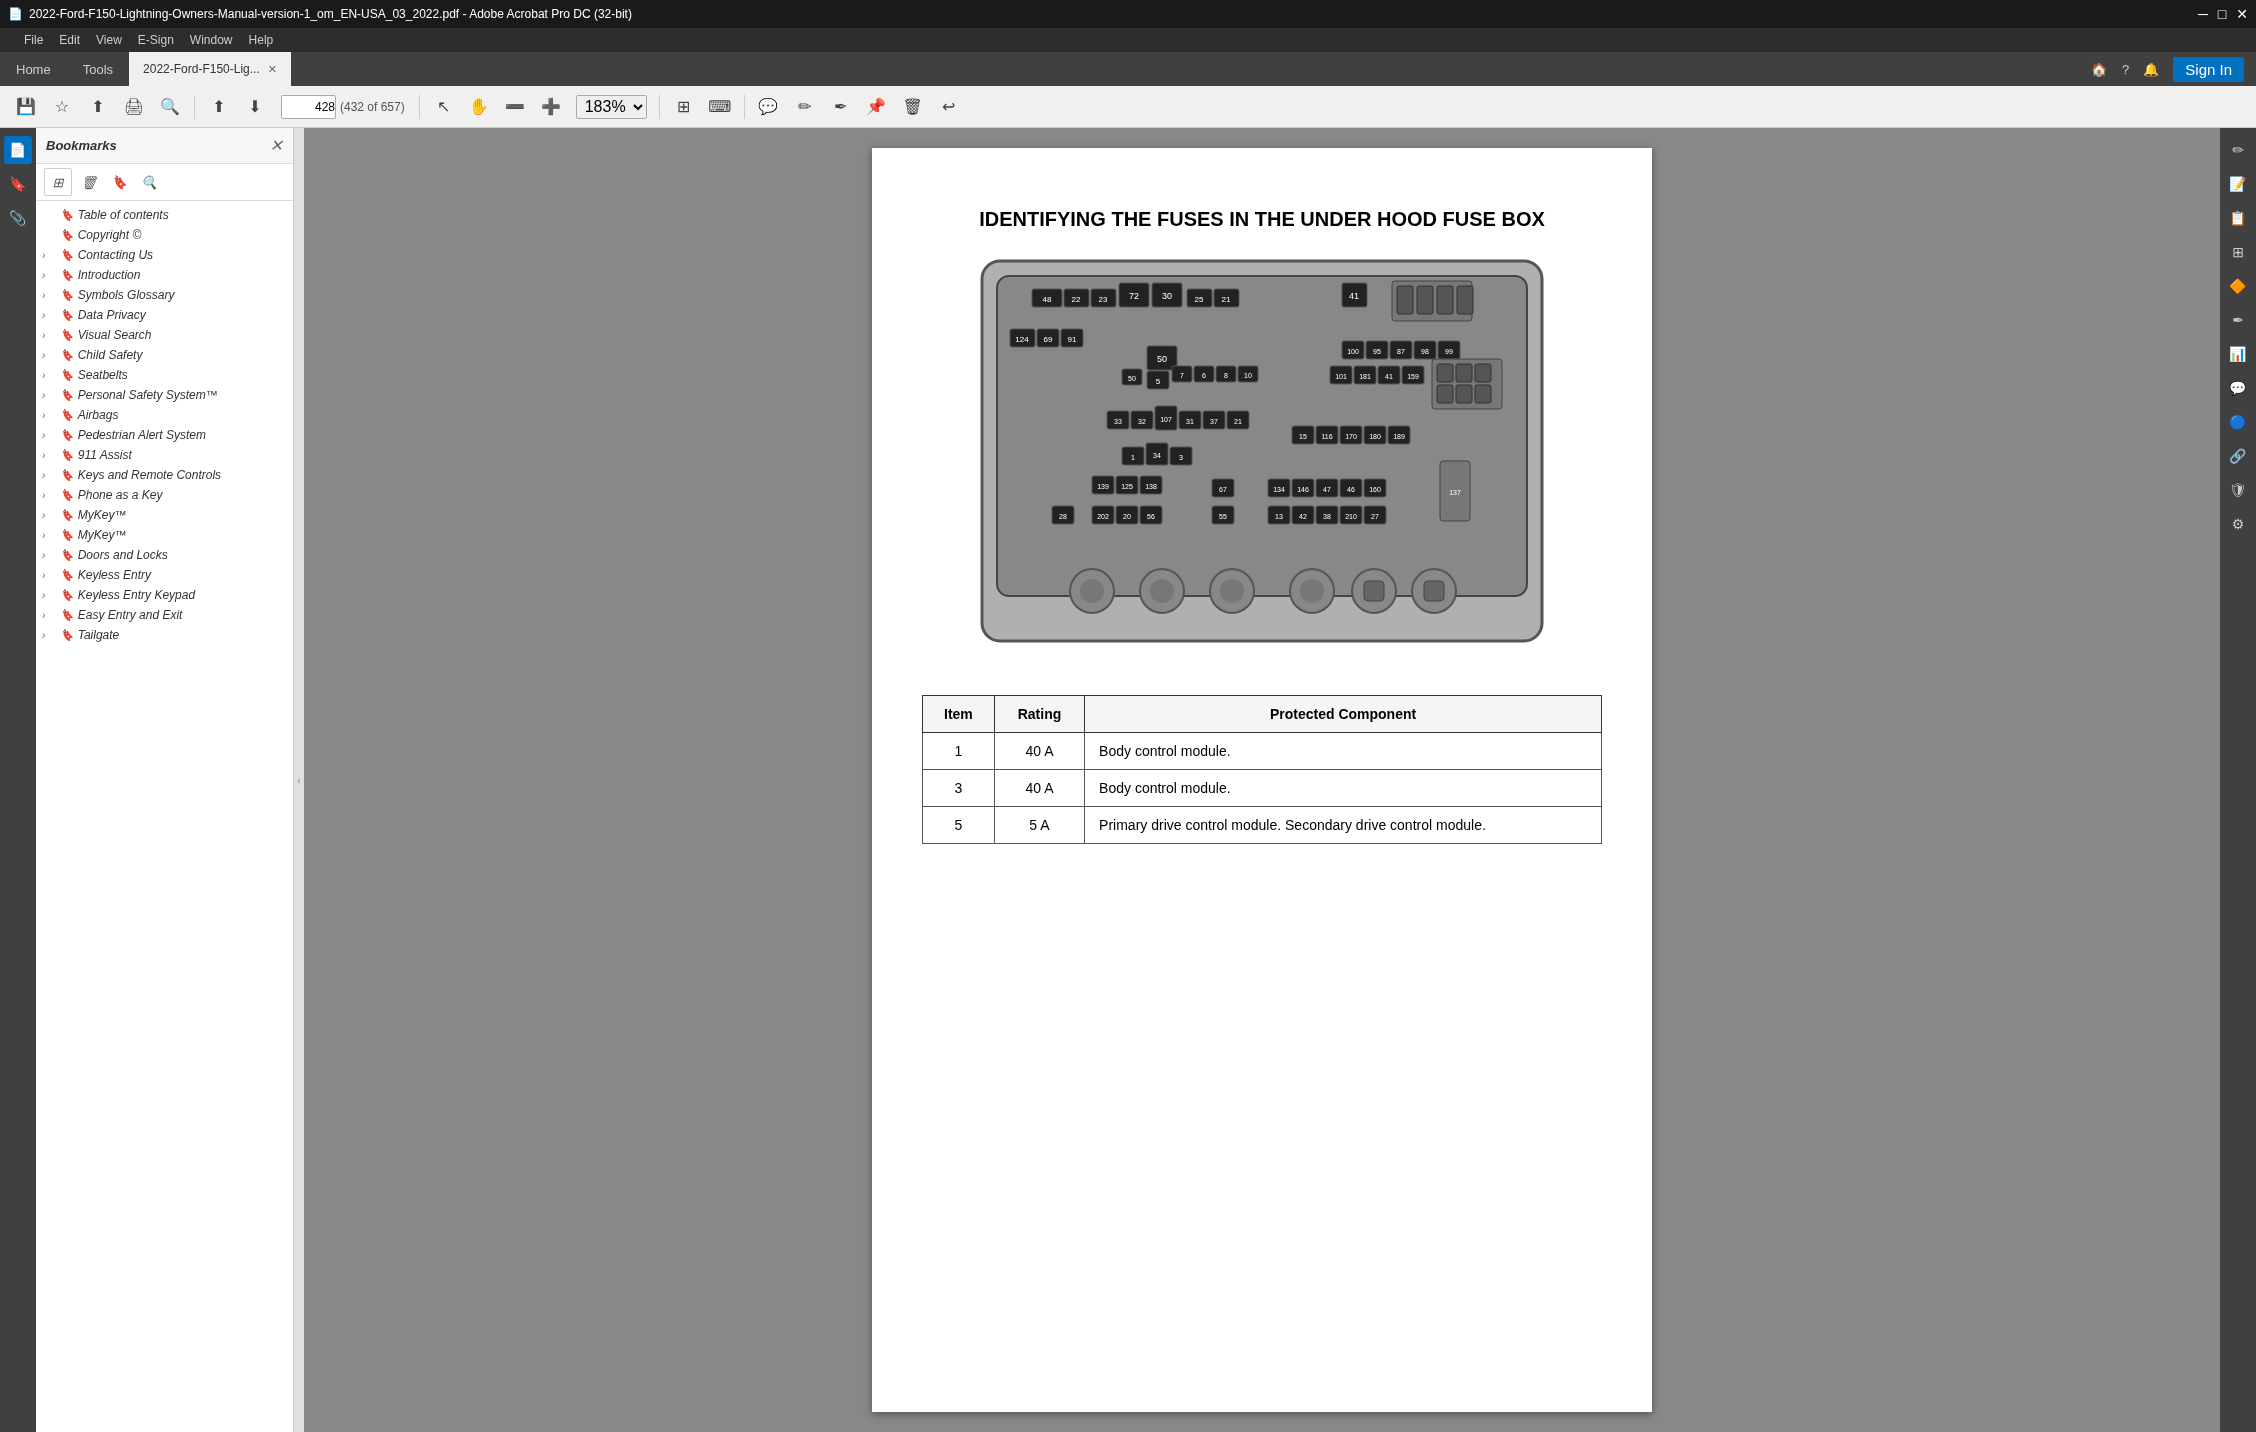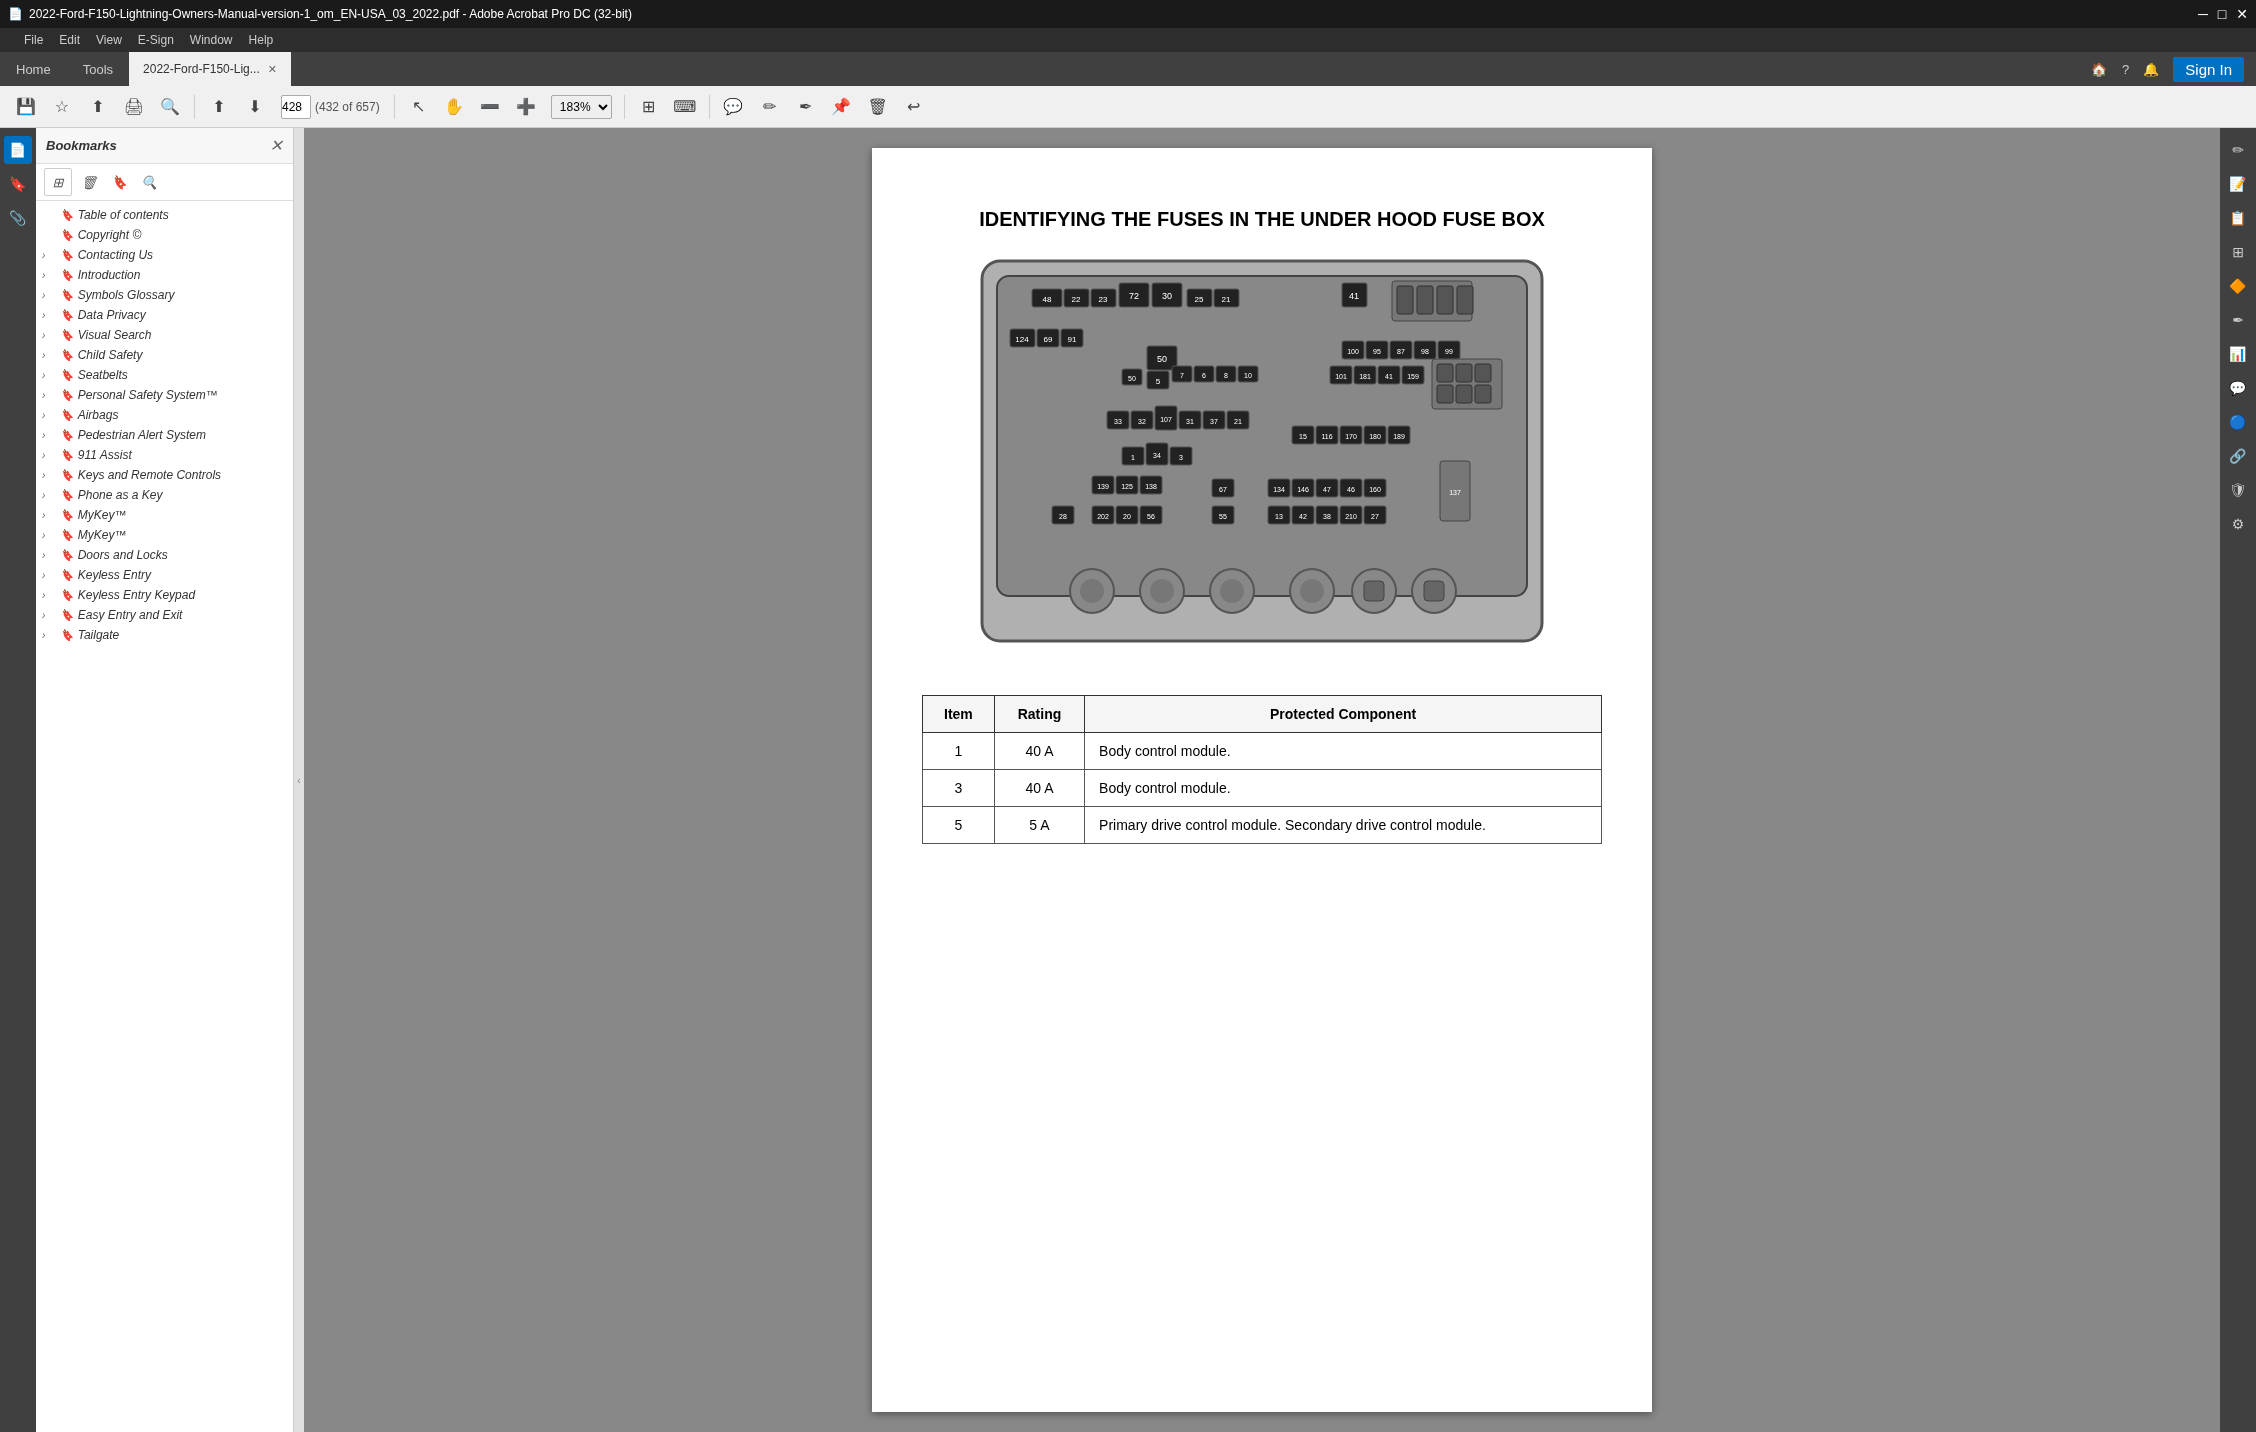--- a/index.html
+++ b/index.html
@@ -99,41 +99,40 @@
       color: #444;
     }
     .tool-sep { width: 1px; height: 24px; background: #ccc; margin: 0 4px; }
     .nav-input-group {
       display: flex;
       align-items: center;
       gap: 4px;
       margin: 0 6px;
     }
     .page-input {
-      width: 30px;
+      width: 55px;
       height: 24px;
-      text-align: left;
+      text-align: right;
       border: 1px solid #aaa;
       font-size: 12px;
       border-radius: 2px;
     }
     .page-info { font-size: 12px; color: #555; }
     .zoom-group {
       display: flex;
       align-items: center;
       gap: 2px;
       margin: 0 4px;
     }
     .zoom-select {
       height: 24px;
-      font-size: 12px;
+      font-size: 16px;
       border: 1px solid #aaa;
       border-radius: 2px;
       padding: 0 4px;
-      text-align: center;
     }
 
     
     .main-layout {
       display: flex;
       height: calc(100vh - 128px);
     }
 
     
     .left-icons {

